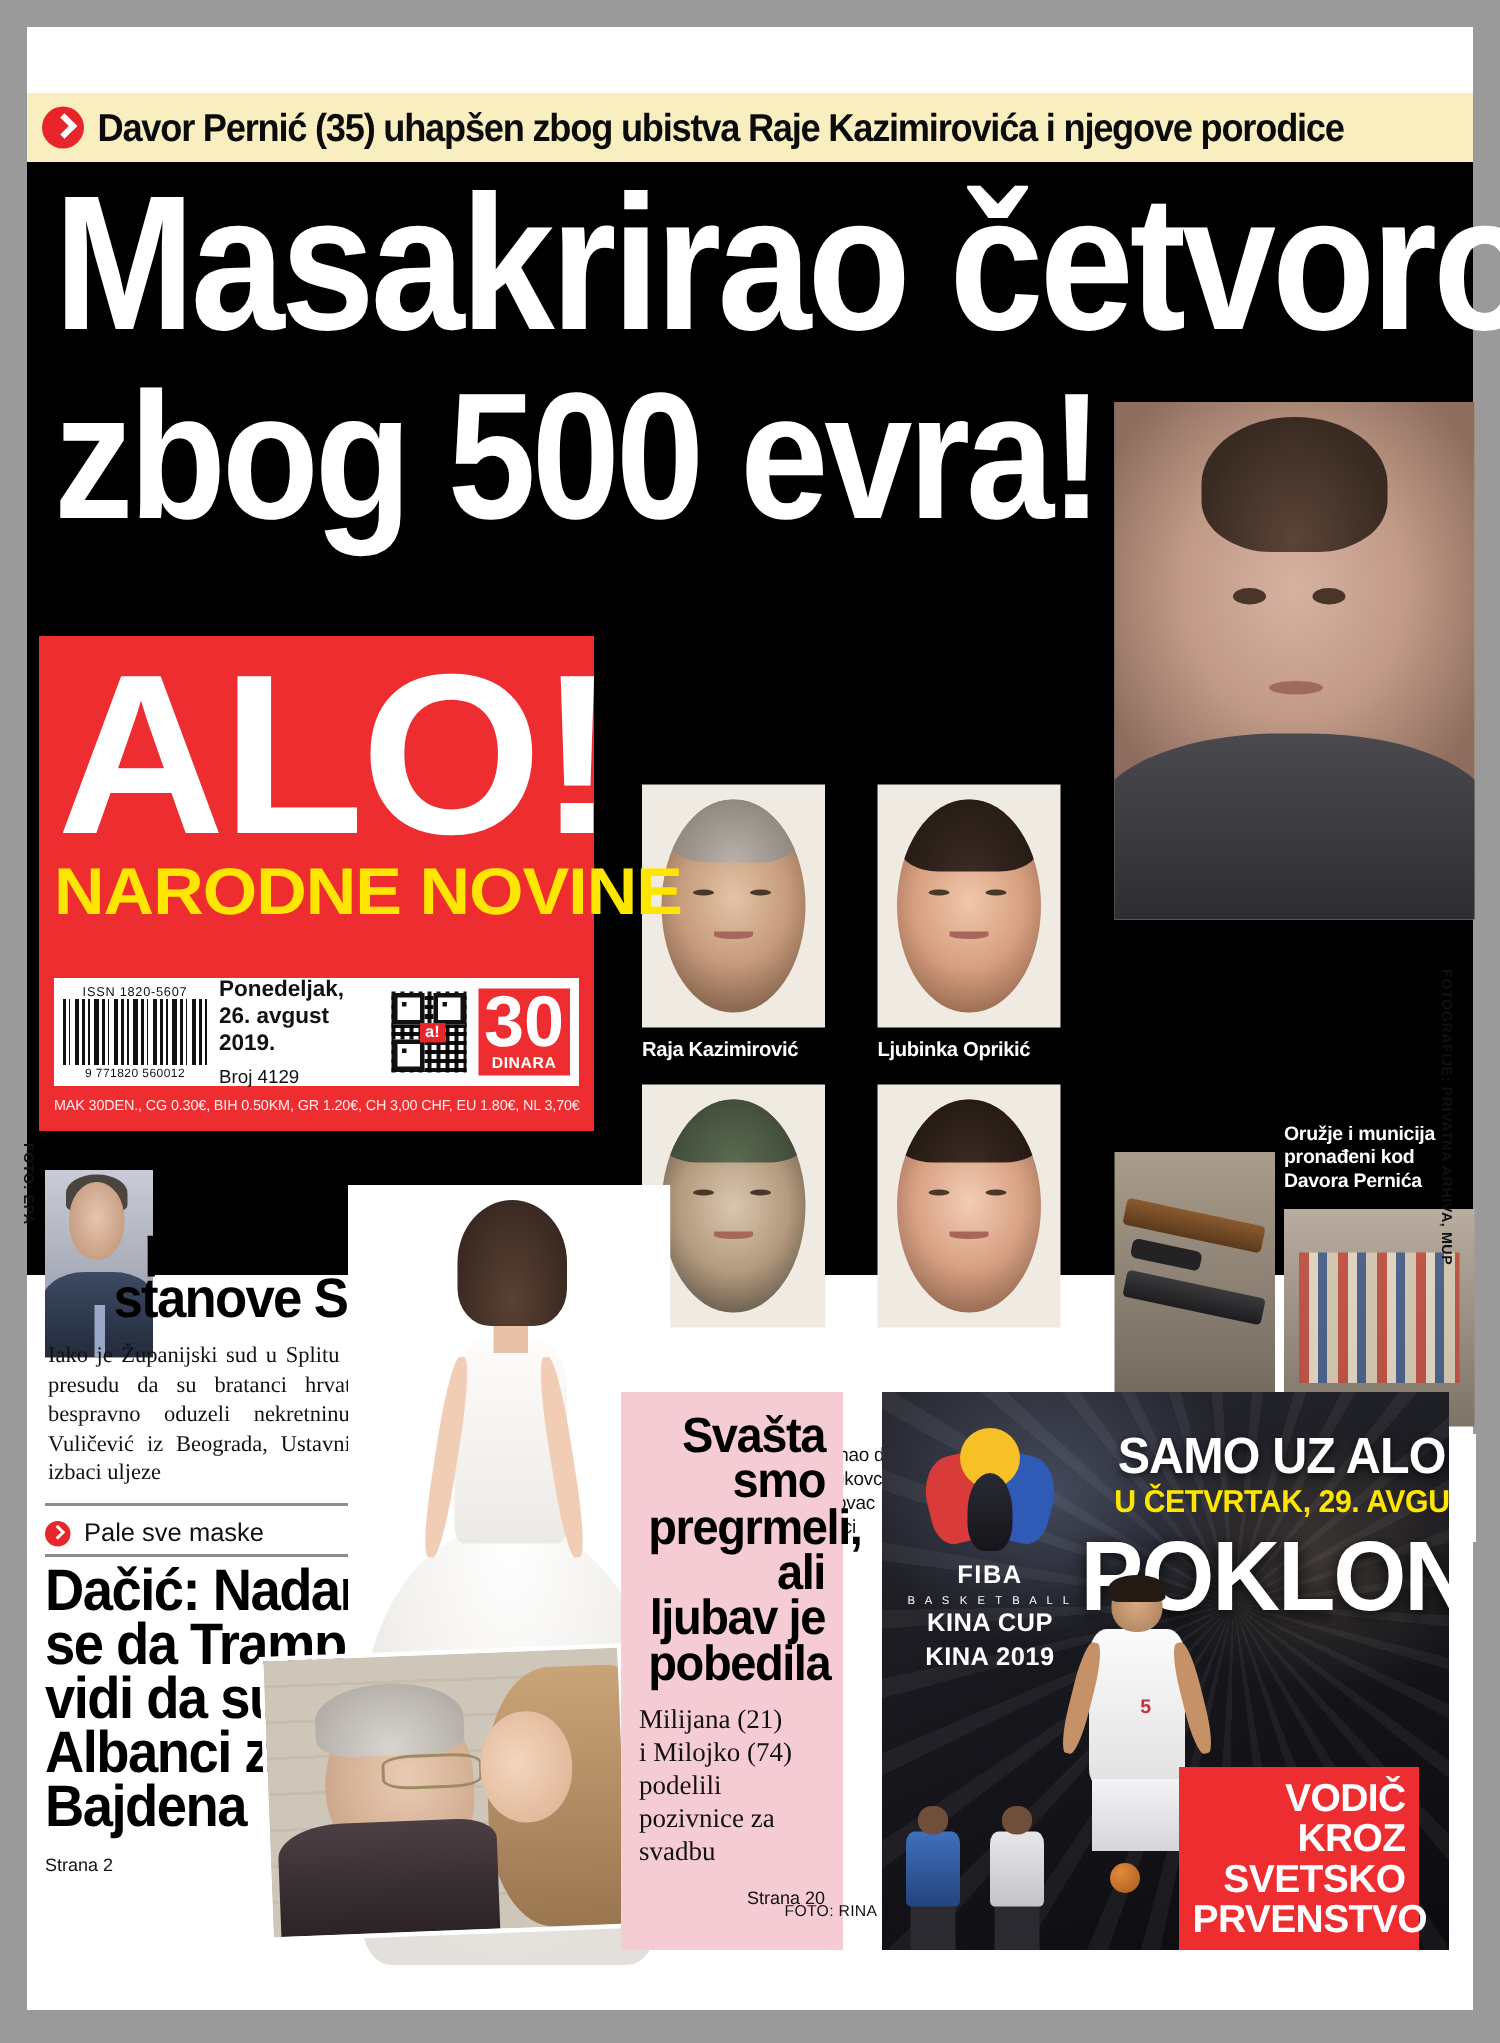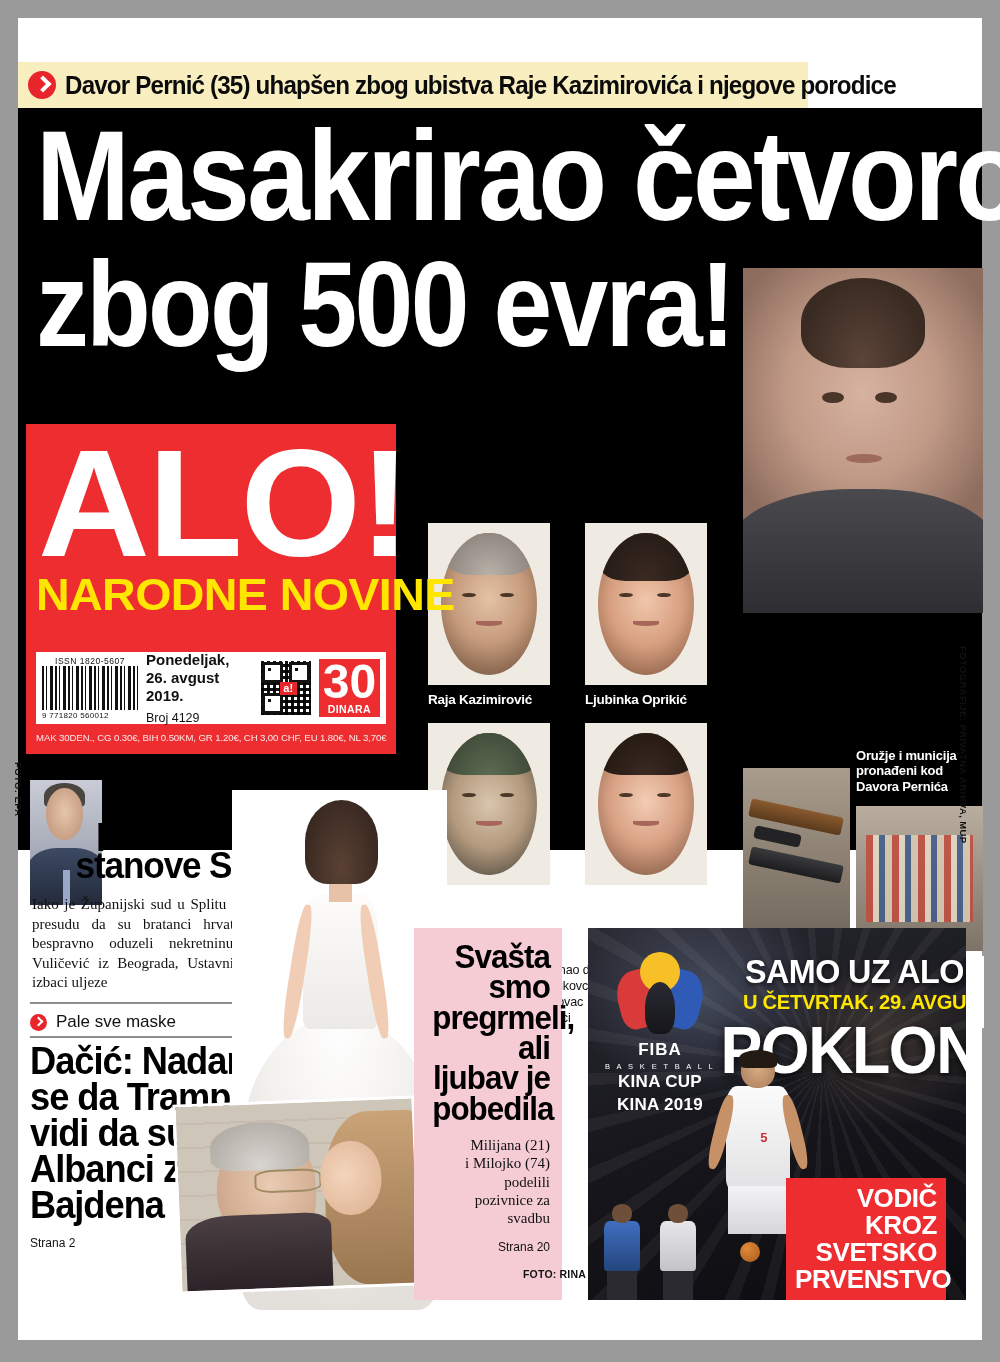--- a/index.html
+++ b/index.html
@@ -16,21 +16,21 @@
     position:absolute;left:18px;top:18px;width:964px;height:1322px;
     background:#ffffff;
   }
   .edge-top{position:absolute;left:0;top:0;width:1000px;height:18px;background:#9a9a9a;}
   .edge-bottom{position:absolute;left:0;bottom:0;width:1000px;height:22px;background:#9a9a9a;}
   .edge-left{position:absolute;left:0;top:0;width:18px;height:1362px;background:#9a9a9a;}
   .edge-right{position:absolute;right:0;top:0;width:18px;height:1362px;background:#9a9a9a;}
 
   
   .banner{
-    position:absolute;left:18px;top:62px;width:790px;height:46px;
+    position:absolute;left:18px;top:62px;width:964px;height:46px;
     background:#f8eec0;display:flex;align-items:center;gap:9px;
     padding:0 10px;box-sizing:border-box;
   }
   .arrow-badge{
     width:28px;height:28px;border-radius:50%;background:#e8252a;
     flex:0 0 28px;position:relative;
   }
   .arrow-badge::after{
     content:"";position:absolute;left:9px;top:7px;
     width:8px;height:8px;border-top:4px solid #fff;border-right:4px solid #fff;
@@ -171,21 +171,21 @@
   }
   .infobar{
     position:absolute;left:10px;right:10px;bottom:30px;height:72px;background:#fff;
     display:flex;align-items:center;gap:8px;padding:0 6px;box-sizing:border-box;
   }
   .issn{font-size:8.5px;letter-spacing:.5px;color:#111;text-align:center;}
   .barcode{
     width:96px;height:44px;
     background:repeating-linear-gradient(90deg,#111 0 2px,#fff 2px 4px,#111 4px 5px,#fff 5px 8px,#111 8px 11px,#fff 11px 13px);
   }
-  .bcnum{font-size:8px;letter-spacing:.3px;color:#111;text-align:left;margin-top:1px;}
+  .bcnum{font-size:8px;letter-spacing:.3px;color:#111;text-align:center;margin-top:1px;}
   .dateblk{font-size:15px;font-weight:700;line-height:1.2;color:#111;}
   .broj{font-size:12.5px;font-weight:400;margin-top:6px;color:#111;}
   .qr{
     width:54px;height:54px;position:relative;
     background:
       repeating-linear-gradient(90deg,#111 0 3px,#fff 3px 6px),
       repeating-linear-gradient(0deg,#111 0 3px,#fff 3px 6px);
     background-blend-mode:multiply;
   }
   .qr .fm{position:absolute;width:15px;height:15px;border:3px solid #111;background:#fff;}
@@ -276,26 +276,26 @@
   .pink{
     position:absolute;left:414px;top:928px;width:148px;height:372px;background:#f5cbd4;
     box-sizing:border-box;padding:14px 12px 0 12px;
   }
   .pinkH{
     font-family:"Liberation Sans Narrow","Liberation Sans",sans-serif;
     font-weight:700;font-size:33px;line-height:0.92;letter-spacing:-1px;color:#000;
     text-align:right;transform:scaleX(0.95);transform-origin:right top;
   }
   .pinkB{
-    margin-top:12px;font-family:"Liberation Serif",serif;font-size:15px;line-height:1.22;
-    color:#111;text-align:right;
+    margin-top:12px;font-family:"Liberation Serif",serif;font-size:18px;line-height:1.22;
+    color:#111;text-align:left;
   }
   .pinkS{margin-top:12px;font-family:"Liberation Sans",sans-serif;font-size:12px;text-align:right;color:#111;}
   .fotorina{
-    position:absolute;left:487px;top:1268px;font-size:10.5px;font-weight:700;color:#111;letter-spacing:.2px;padding-left:36px;
+    position:absolute;left:487px;top:1268px;font-size:10.5px;font-weight:400;color:#111;letter-spacing:.2px;padding-left:36px;
   }
 
   
   .promo{
     position:absolute;left:588px;top:928px;width:378px;height:372px;overflow:hidden;
     background:
       radial-gradient(ellipse 55% 45% at 30% 18%, rgba(150,170,210,.30) 0%, rgba(0,0,0,0) 62%),
       radial-gradient(ellipse 50% 40% at 78% 30%, rgba(190,160,120,.22) 0%, rgba(0,0,0,0) 60%),
       linear-gradient(160deg,#2a2a33 0%,#17171d 45%,#0b0b0f 100%);
   }

